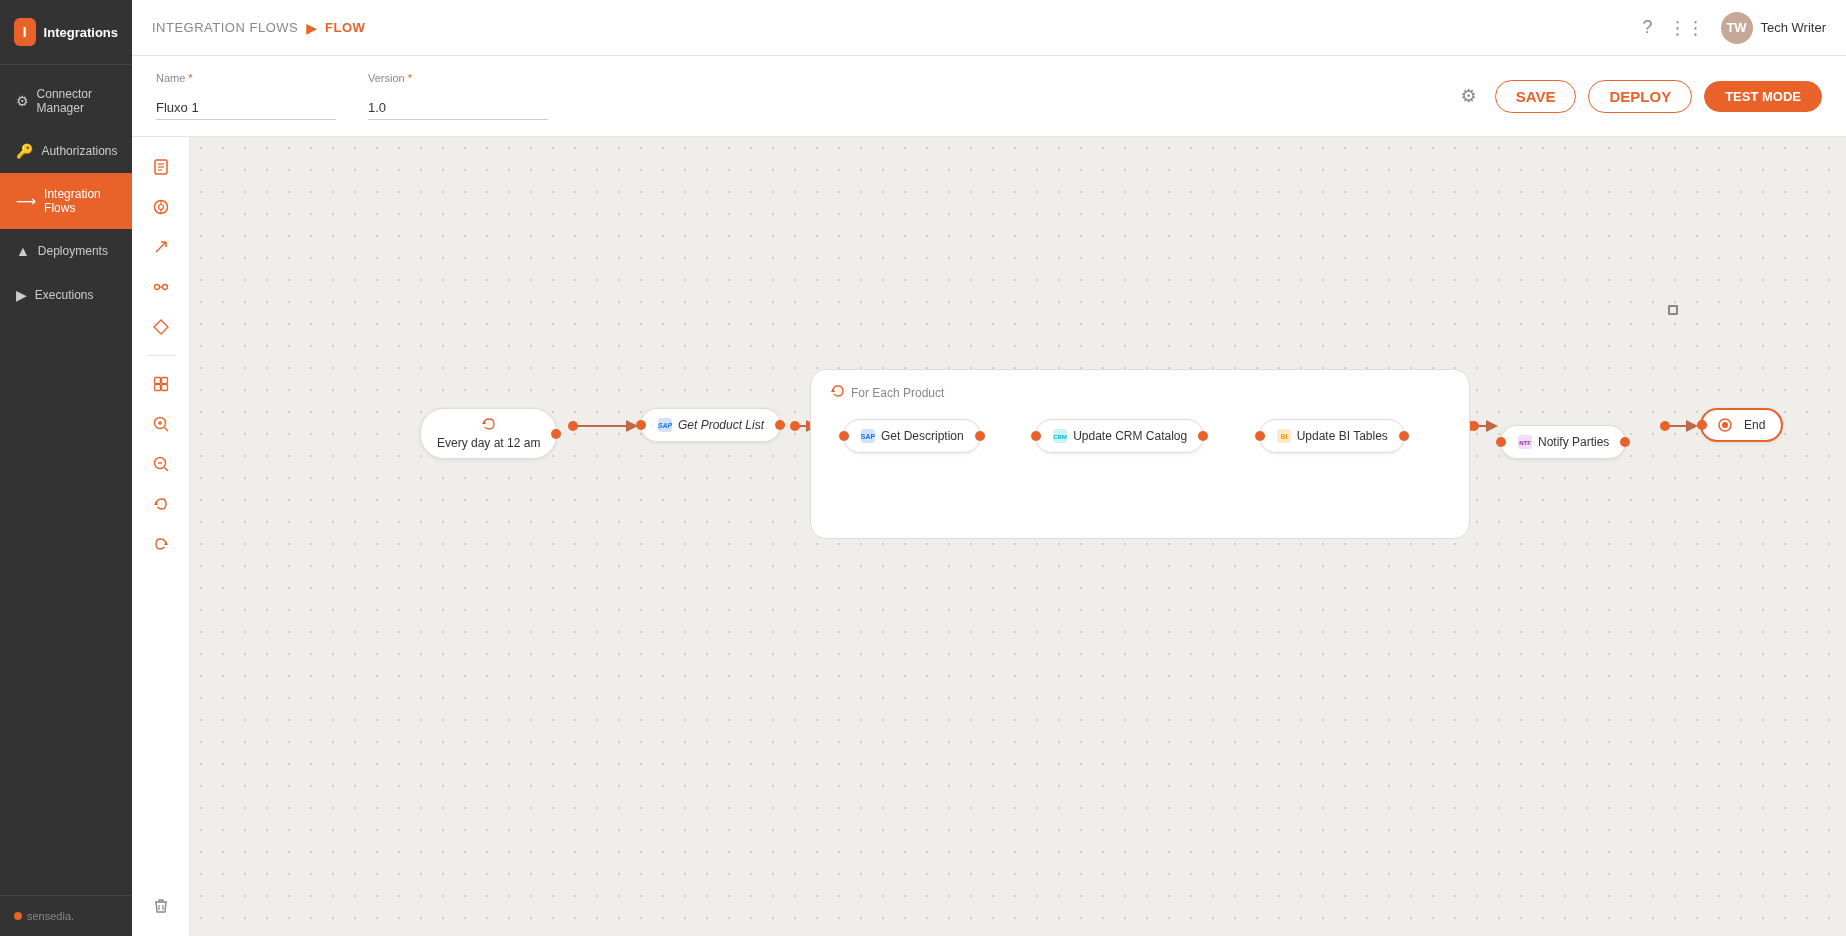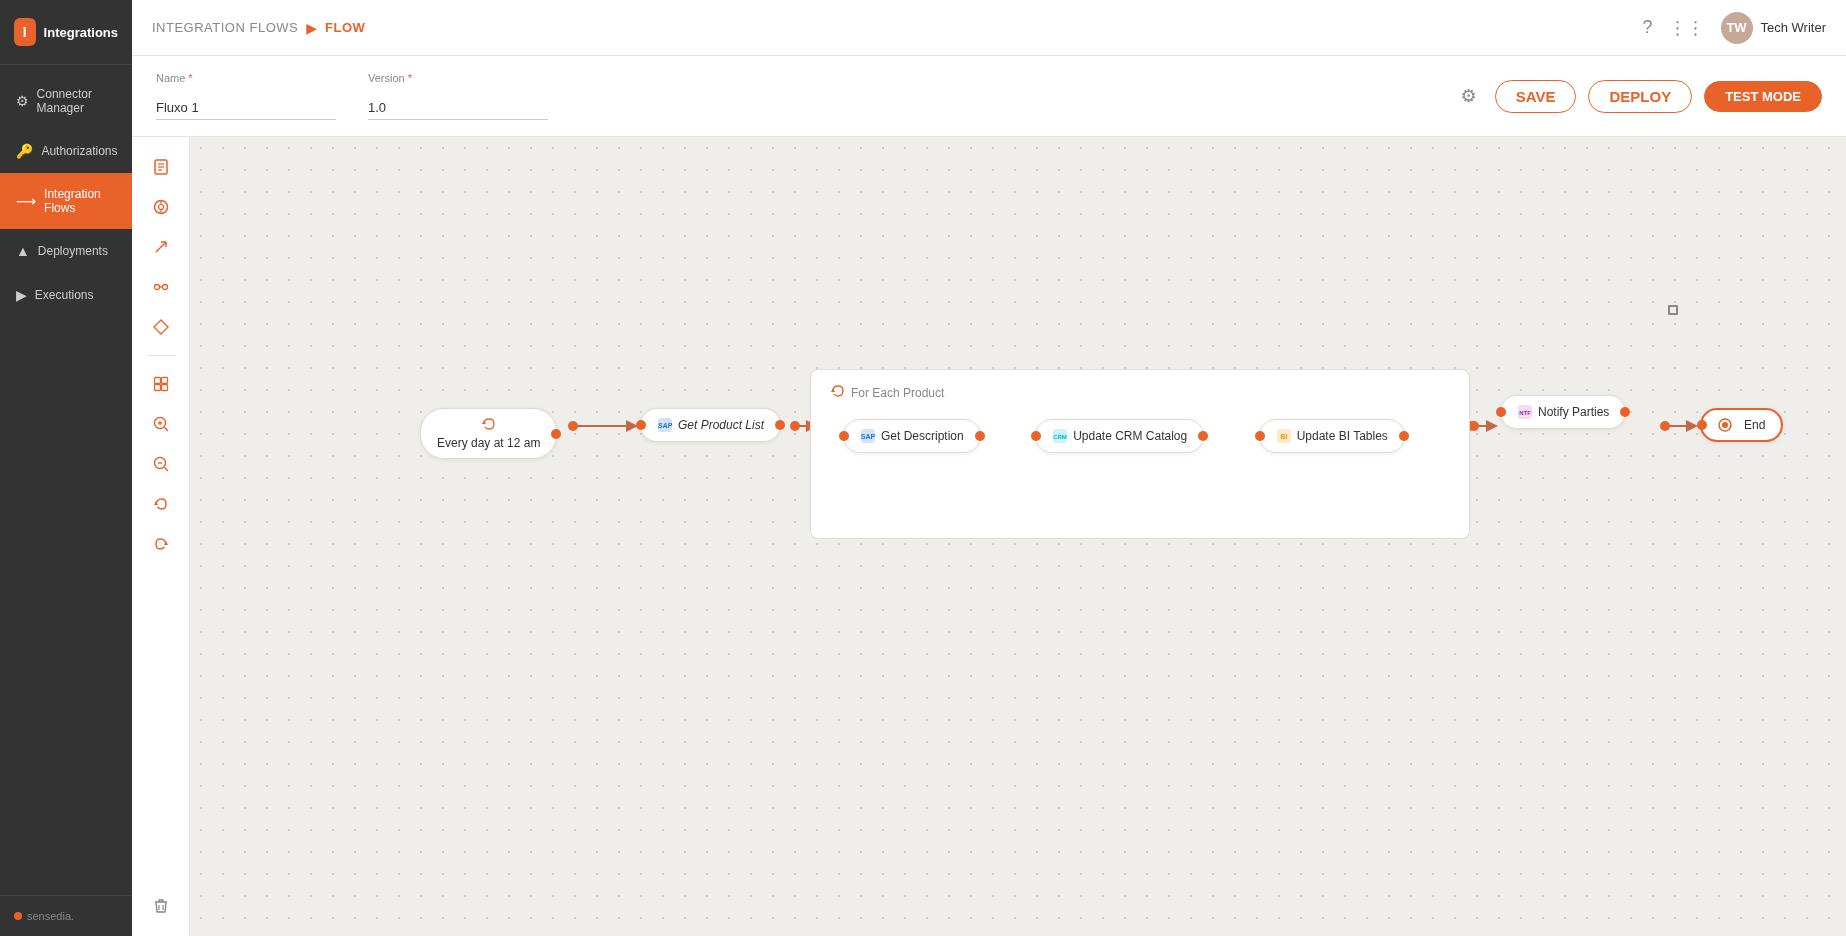--- a/index.html
+++ b/index.html
@@ -286,21 +286,21 @@
       transform: translateY(-50%);
     }
     .node-dot-left { left: -5px; }
     .node-dot-right { right: -5px; }
 
     
     .foreach-container {
       position: absolute;
       background: #fff;
       border: 1.5px solid #e0dbd6;
-      border-radius: 8px;
+      border-radius: 16px;
       padding: 14px 20px 20px 20px;
     }
     .foreach-label {
       font-size: 12px;
       color: #888;
       margin-bottom: 14px;
       display: flex;
       align-items: center;
       gap: 6px;
     }
@@ -596,21 +596,21 @@
         <span style="display:flex;align-items:center;gap:5px;font-style:italic;">
           <svg width="16" height="16" viewBox="0 0 16 16">
               <rect x="1" y="1" width="14" height="14" rx="3" fill="#1a73e8" opacity="0.2"></rect>
               <text x="8" y="11" text-anchor="middle" font-size="7" fill="#1a73e8" font-weight="bold">SAP</text>
             </svg>
           <span>Get Product List</span>
         </span>
         <div class="node-dot-right"></div>
       </div>
 
-      <div class="flow-node" style="left:1310px; top:258px;align-items:flex-end;">
+      <div class="flow-node" style="left:1310px; top:288px;align-items:flex-end;">
         <div class="node-dot-left"></div>
         <span style="display:flex;align-items:center;gap:5px;">
           <svg width="16" height="16" viewBox="0 0 16 16">
             <rect x="1" y="1" width="14" height="14" rx="3" fill="#9c27b0" opacity="0.15"></rect>
             <text x="8" y="11" text-anchor="middle" font-size="6" fill="#9c27b0" font-weight="bold">NTF</text>
           </svg>
           <span>Notify Parties</span>
         </span>
         <div class="node-dot-right"></div>
       </div>

